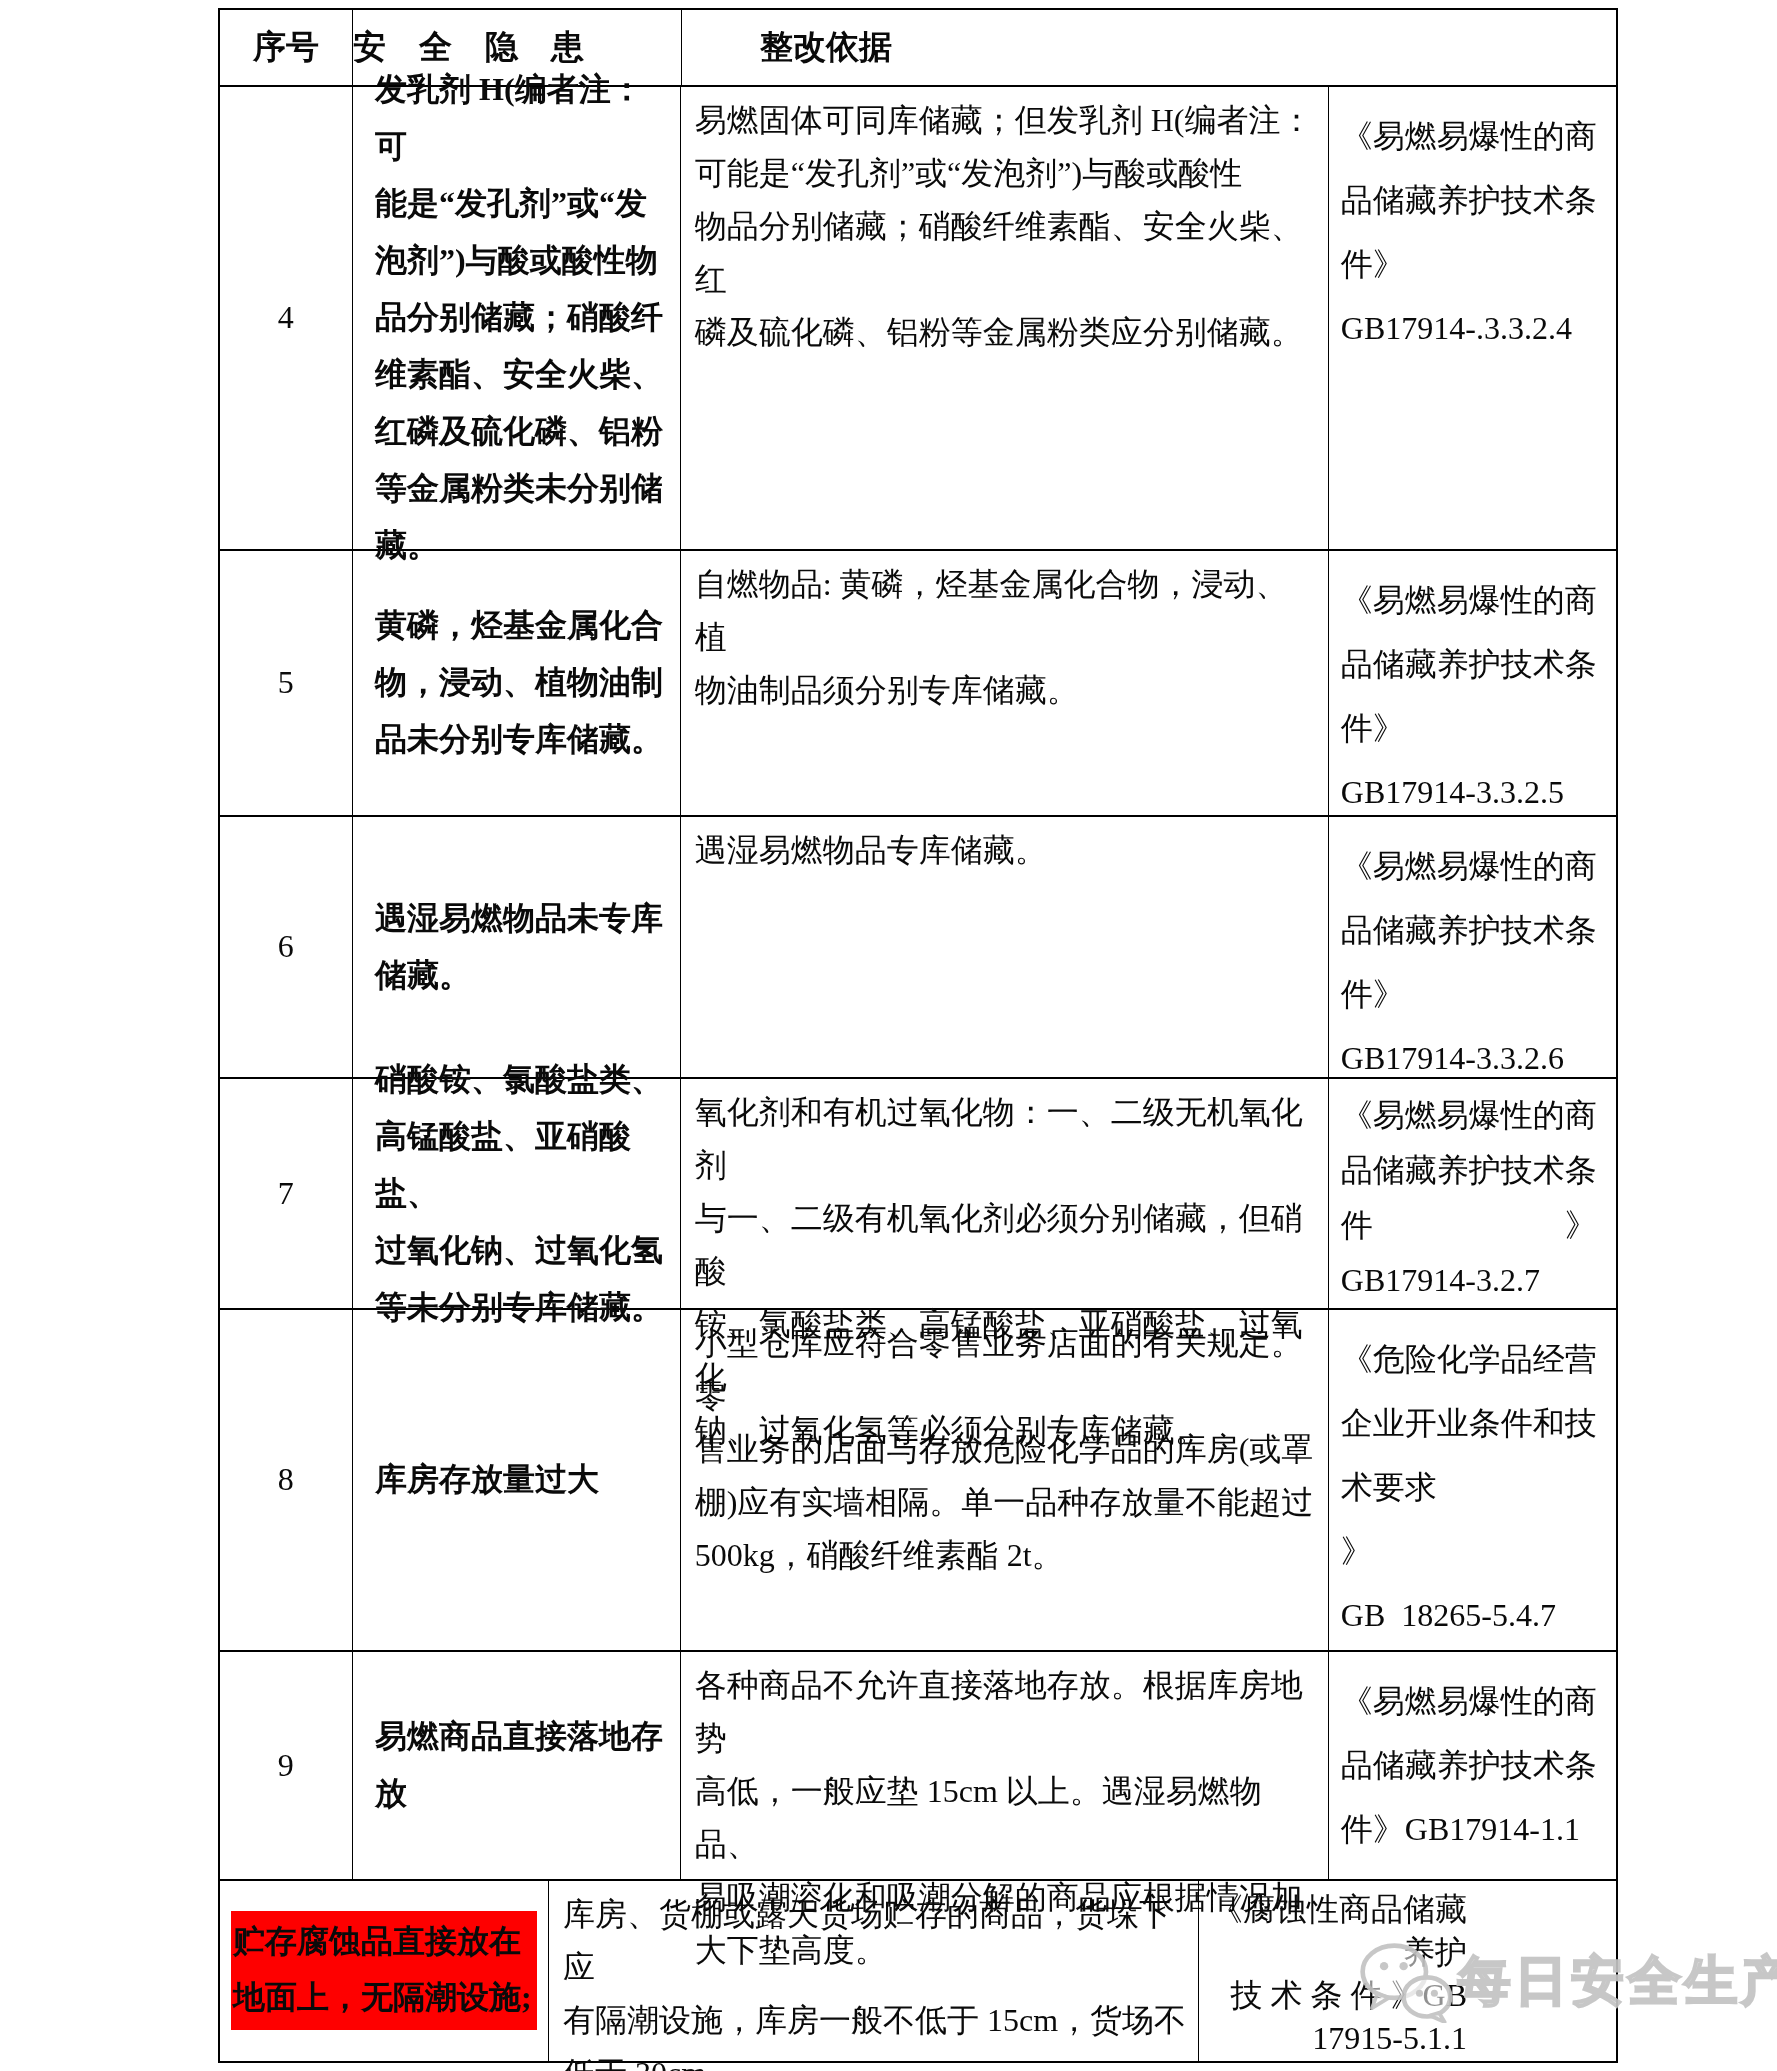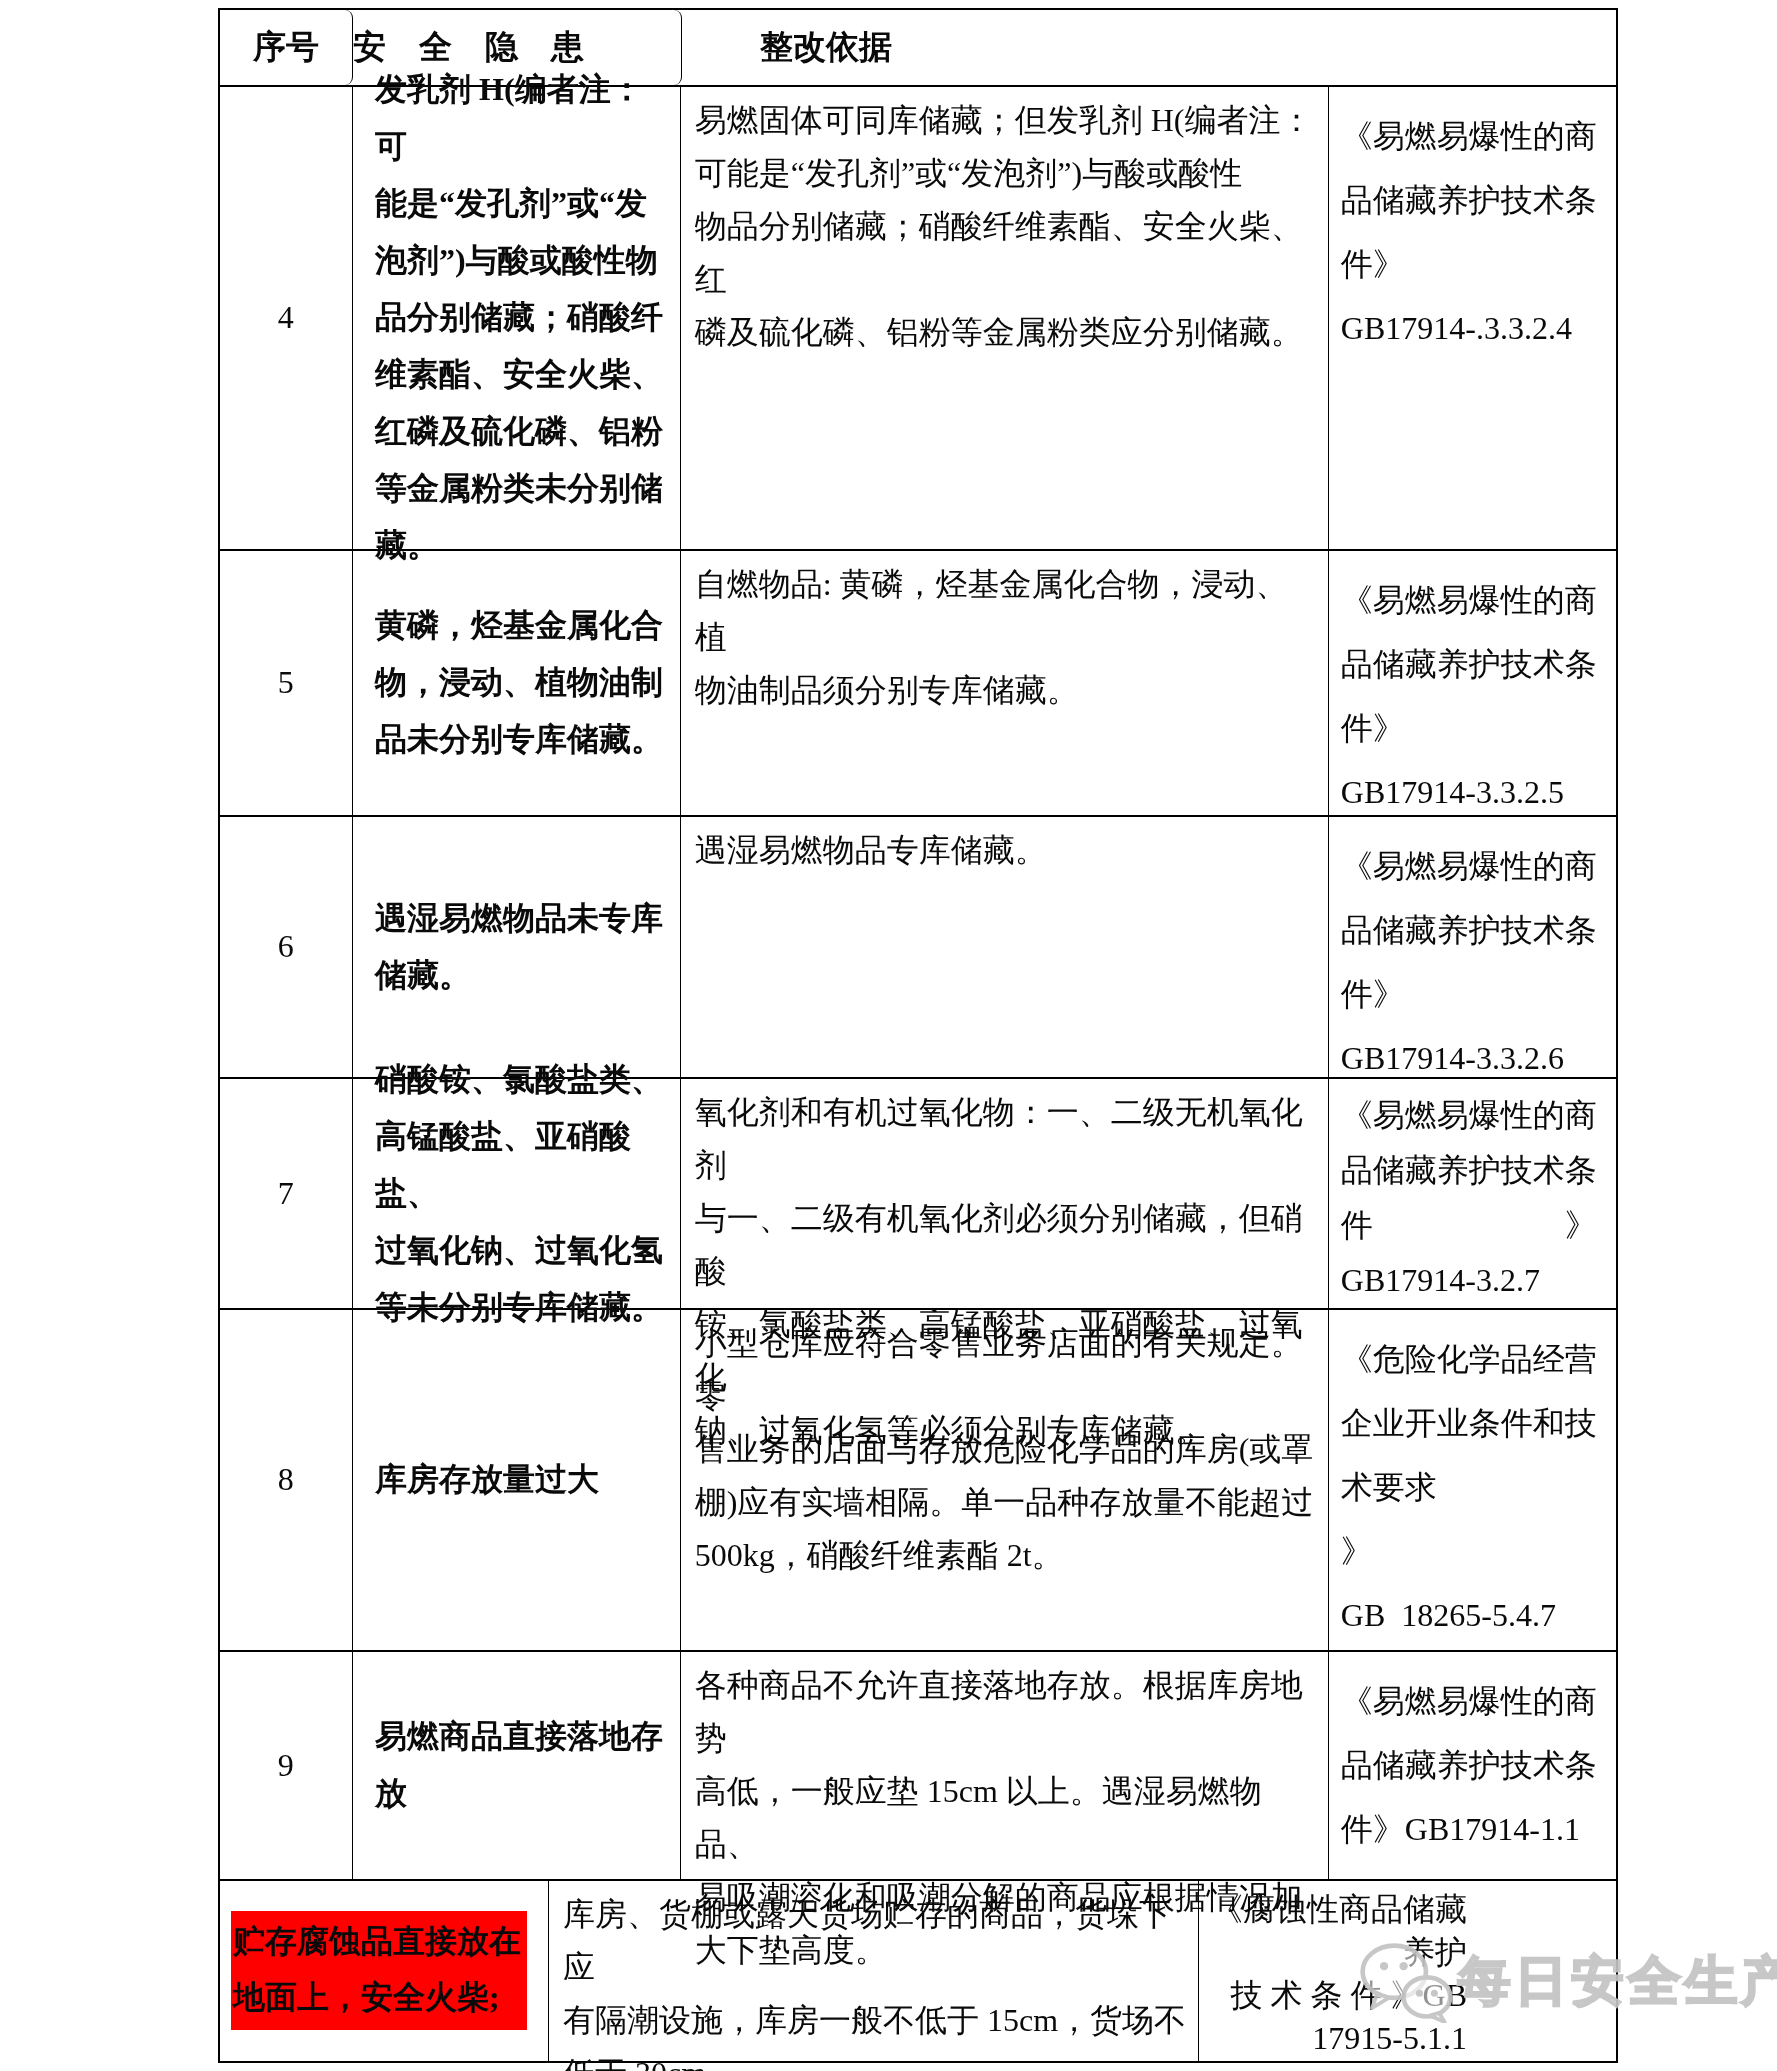--- a/index.html
+++ b/index.html
@@ -25,21 +25,21 @@
   .txt{white-space:pre-wrap;font-size:32px;}
   .c-hazard .txt{line-height:57px;font-weight:bold;}
   .c-measure .txt{line-height:53px;}
   .c-basis .txt{line-height:64px;}
   .row-7 .c-basis{padding-top:9.4px;}
   .row-7 .c-basis .txt{line-height:55px;}
   .row-10 .c-basis{padding-top:7.5px;}
   .row-10 .c-basis .txt{line-height:43px;text-align:right;}
   .row-10 .c-hazard{padding-left:11.2px;}
   .hazard-highlight .txt{background:#fe0000;display:inline-block;line-height:56px;padding:1.9px 5.6px 5.6px 1.9px;}
-  .hdr .cell{justify-content:center;align-items:center;font-weight:bold;font-size:33px;border-radius:8px;}
+  .hdr .cell{justify-content:center;align-items:center;font-weight:bold;font-size:33px;}
   .wm{position:absolute;left:1357px;top:1941px;display:flex;align-items:center;gap:3.7px;opacity:.92;pointer-events:none;}
   .wm-icon{width:97px;height:82px;flex:none;}
   .wm-text{font-family:"Liberation Sans","DejaVu Sans",sans-serif;font-weight:bold;font-size:53px;
            letter-spacing:3.7px;color:#e2e2e2;-webkit-text-stroke:2.3px #c3c3c3;white-space:nowrap;}
 </style>
 </head>
 <body>
 
 <div class="page">
   <div class="tbl">
@@ -187,21 +187,21 @@
       <div class="cell c-basis">
           <span class="txt">《易燃易爆性的商
 品储藏养护技术条
 件》GB17914-1.1</span>
         </div>
     </div>
 
     <div class="row h-r10 row-10">
       <div class="cell c-hazard hazard-highlight">
           <span class="txt">贮存腐蚀品直接放在
-地面上，安全火柴;</span>
+地面上，无隔潮设施;</span>
         </div>
       <div class="cell c-measure">
           <span class="txt">库房、货棚或露天货场贮存的商品，货垛下应
 有隔潮设施，库房一般不低于 15cm，货场不
 低于 30cm。</span>
         </div>
       <div class="cell c-basis">
           <span class="txt">《腐蚀性商品储藏
 　　　养护
 技 术 条 件 》GB

